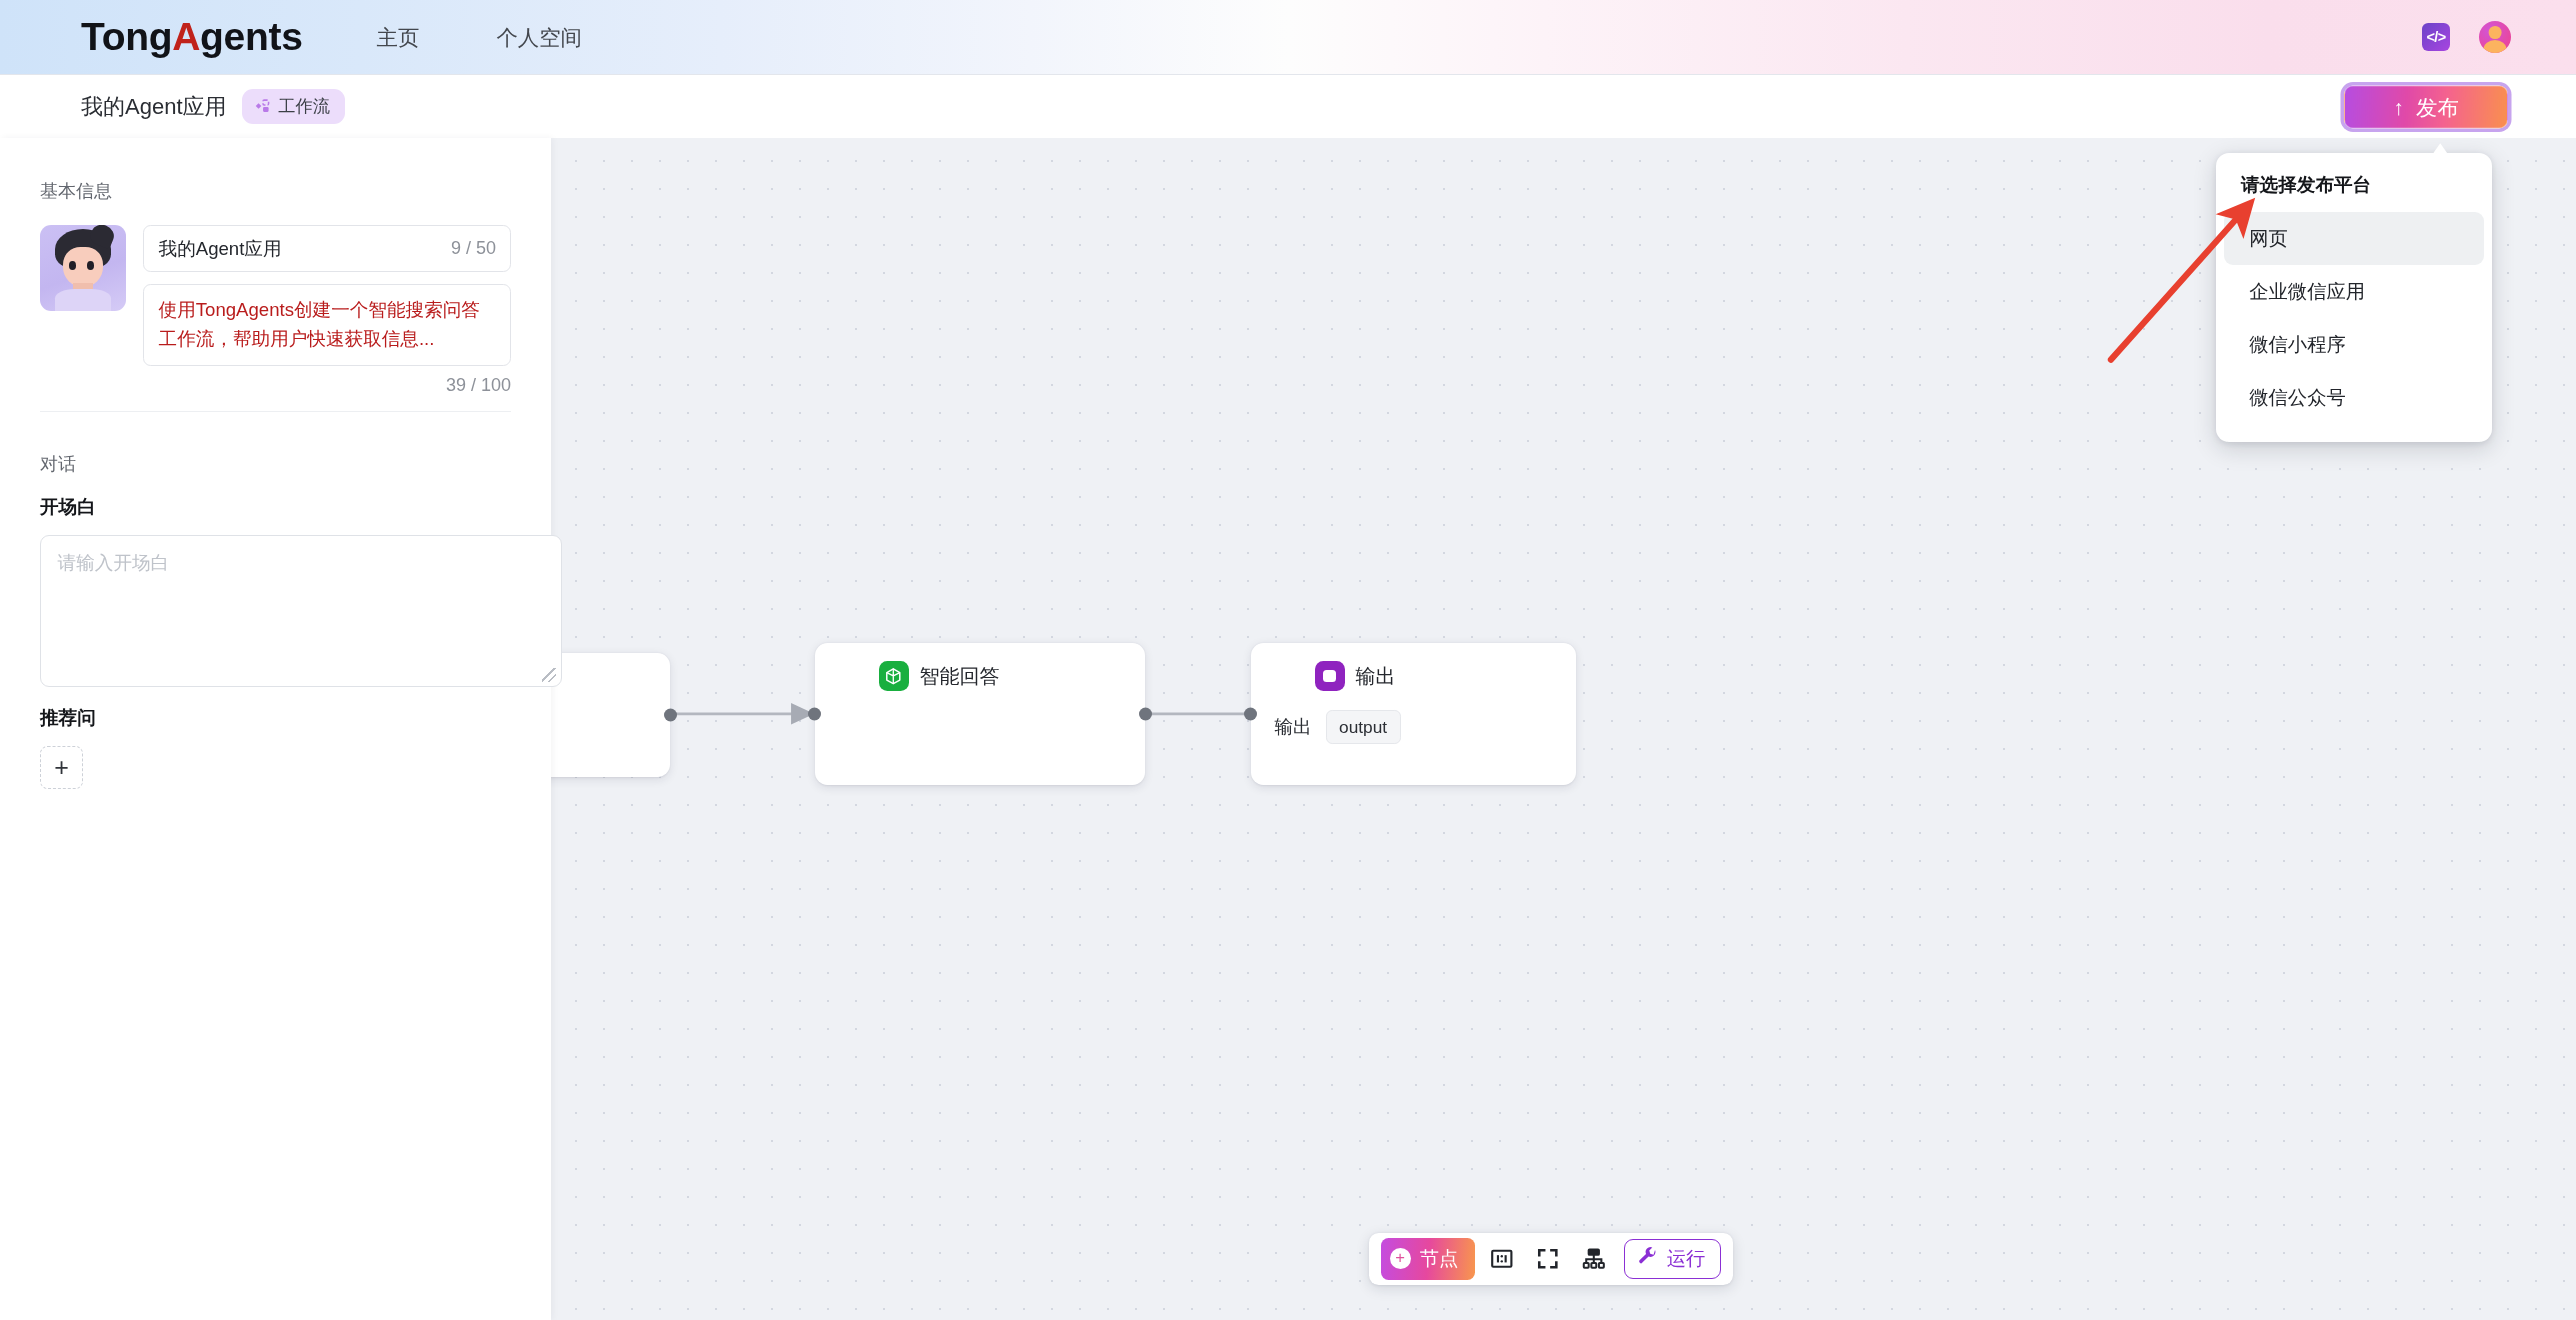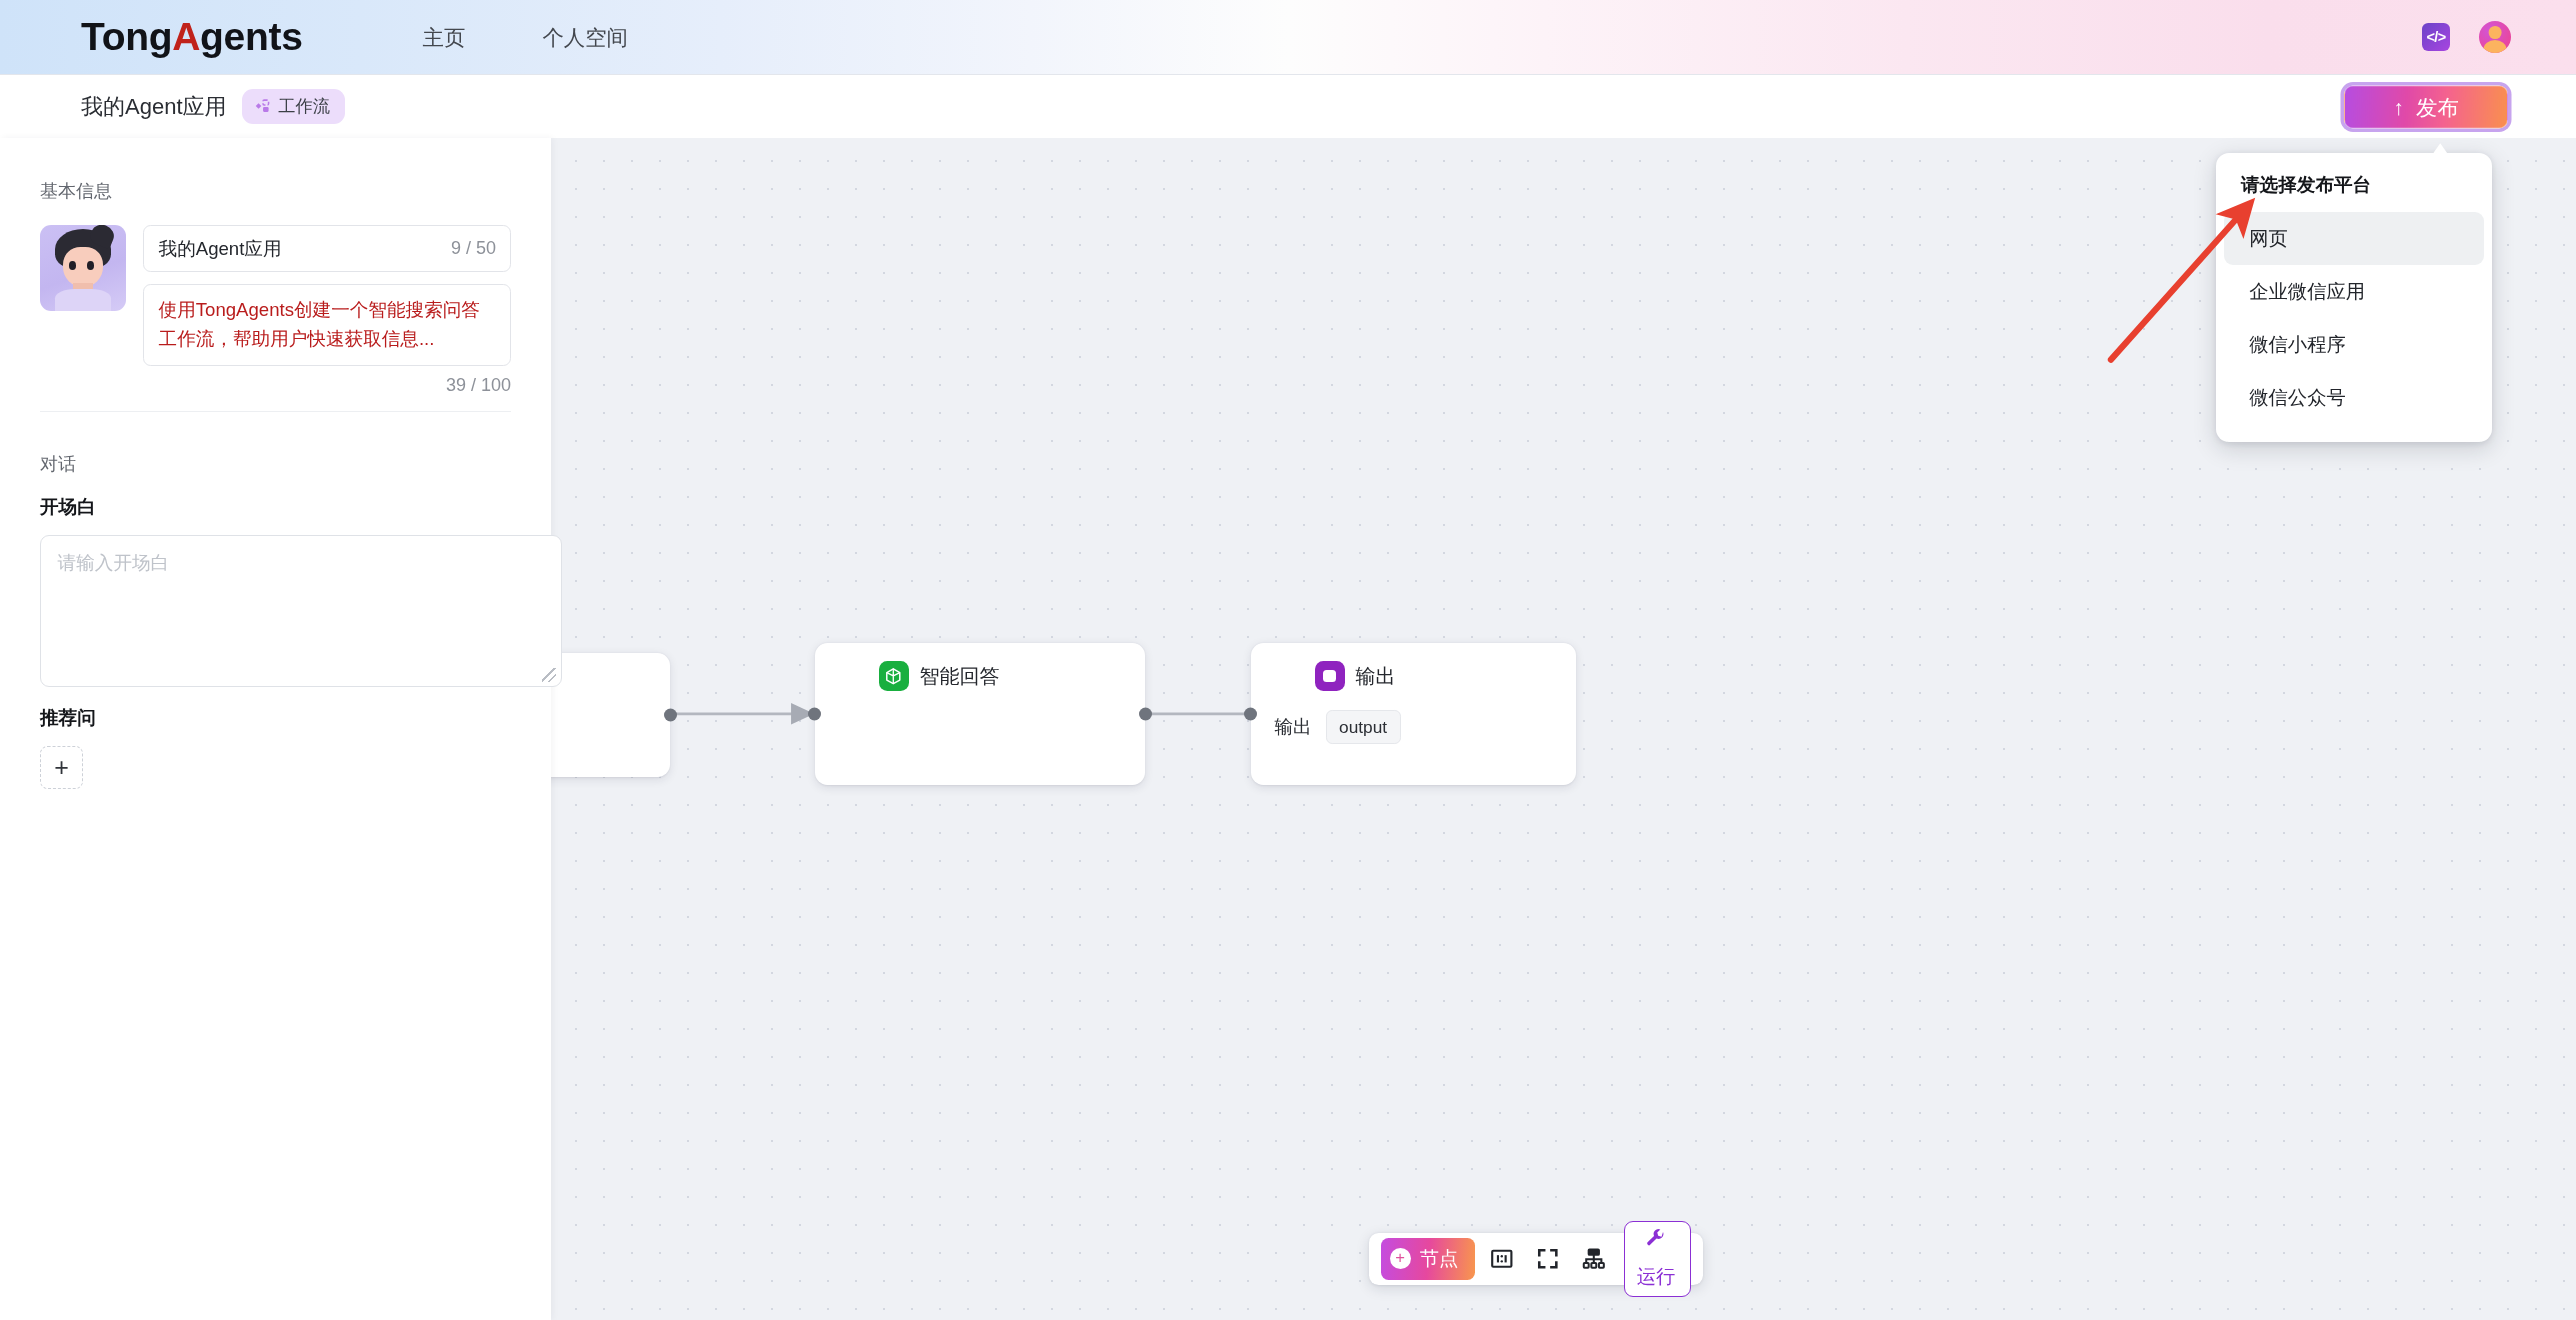--- a/index.html
+++ b/index.html
@@ -16,21 +16,21 @@
     background: linear-gradient(90deg, #cfe3f9 0%, #d9e8fa 14%, #e6eefb 28%,
                 #f2f5fc 40%, #fdfdfd 50%, #fdf3f8 60%, #fbe7f1 74%, #fadeec 88%, #fbdfed 100%);
     border-bottom: 0.7px solid #e3e6ec;
     display: flex; align-items: center;
   }
   .brand {
     margin-left: 81px; font-size: 39px; font-weight: 700;
     color: #111318; letter-spacing: -0.3px; position: relative;
   }
   .brand .redA { color: #c0221b; font-weight: 700; }
-  .topnav { display: flex; align-items: center; margin-left: 120px; }
+  .topnav { display: flex; align-items: center; margin-left: 74px; }
   .topnav-item {
     font-size: 21.4px; color: #43474e; margin-right: 77px;
     cursor: pointer; white-space: nowrap;
   }
   .topbar-right {
     position: absolute; right: 65px; top: 50%; transform: translateY(-50%);
     display: flex; align-items: center; gap: 29px;
   }
   .code-icon {
     width: 28px; height: 28px; border-radius: 6.2px;
@@ -222,21 +222,21 @@
     width: 21px; height: 21px; border-radius: 50%; background: #fff;
     display: flex; align-items: center; justify-content: center;
     color: #e0519c; font-size: 16.6px; line-height: 1; font-weight: 400;
   }
   .tb-ico { width: 39px; height: 39px; cursor: pointer;
             display: flex; align-items: center; justify-content: center; }
   .run-btn {
     display: flex; align-items: center; gap: 9px; cursor: pointer;
     border: 1.4px solid #8b2fd4; border-radius: 9px; background: #fff;
     color: #8b2fd4; padding: 5.5px 15px 6.2px 11.7px; font-size: 19.3px;
-    white-space: nowrap; margin-left: 4.1px; flex-direction: column;
+    white-space: nowrap; margin-left: 4.1px;
   }
 </style>
 </head>
 <body>
 
 <div id="app">
 
   <div class="topbar">
     <div class="brand"><span>Tong</span><span class="redA">A</span><span>gents</span></div>
 

